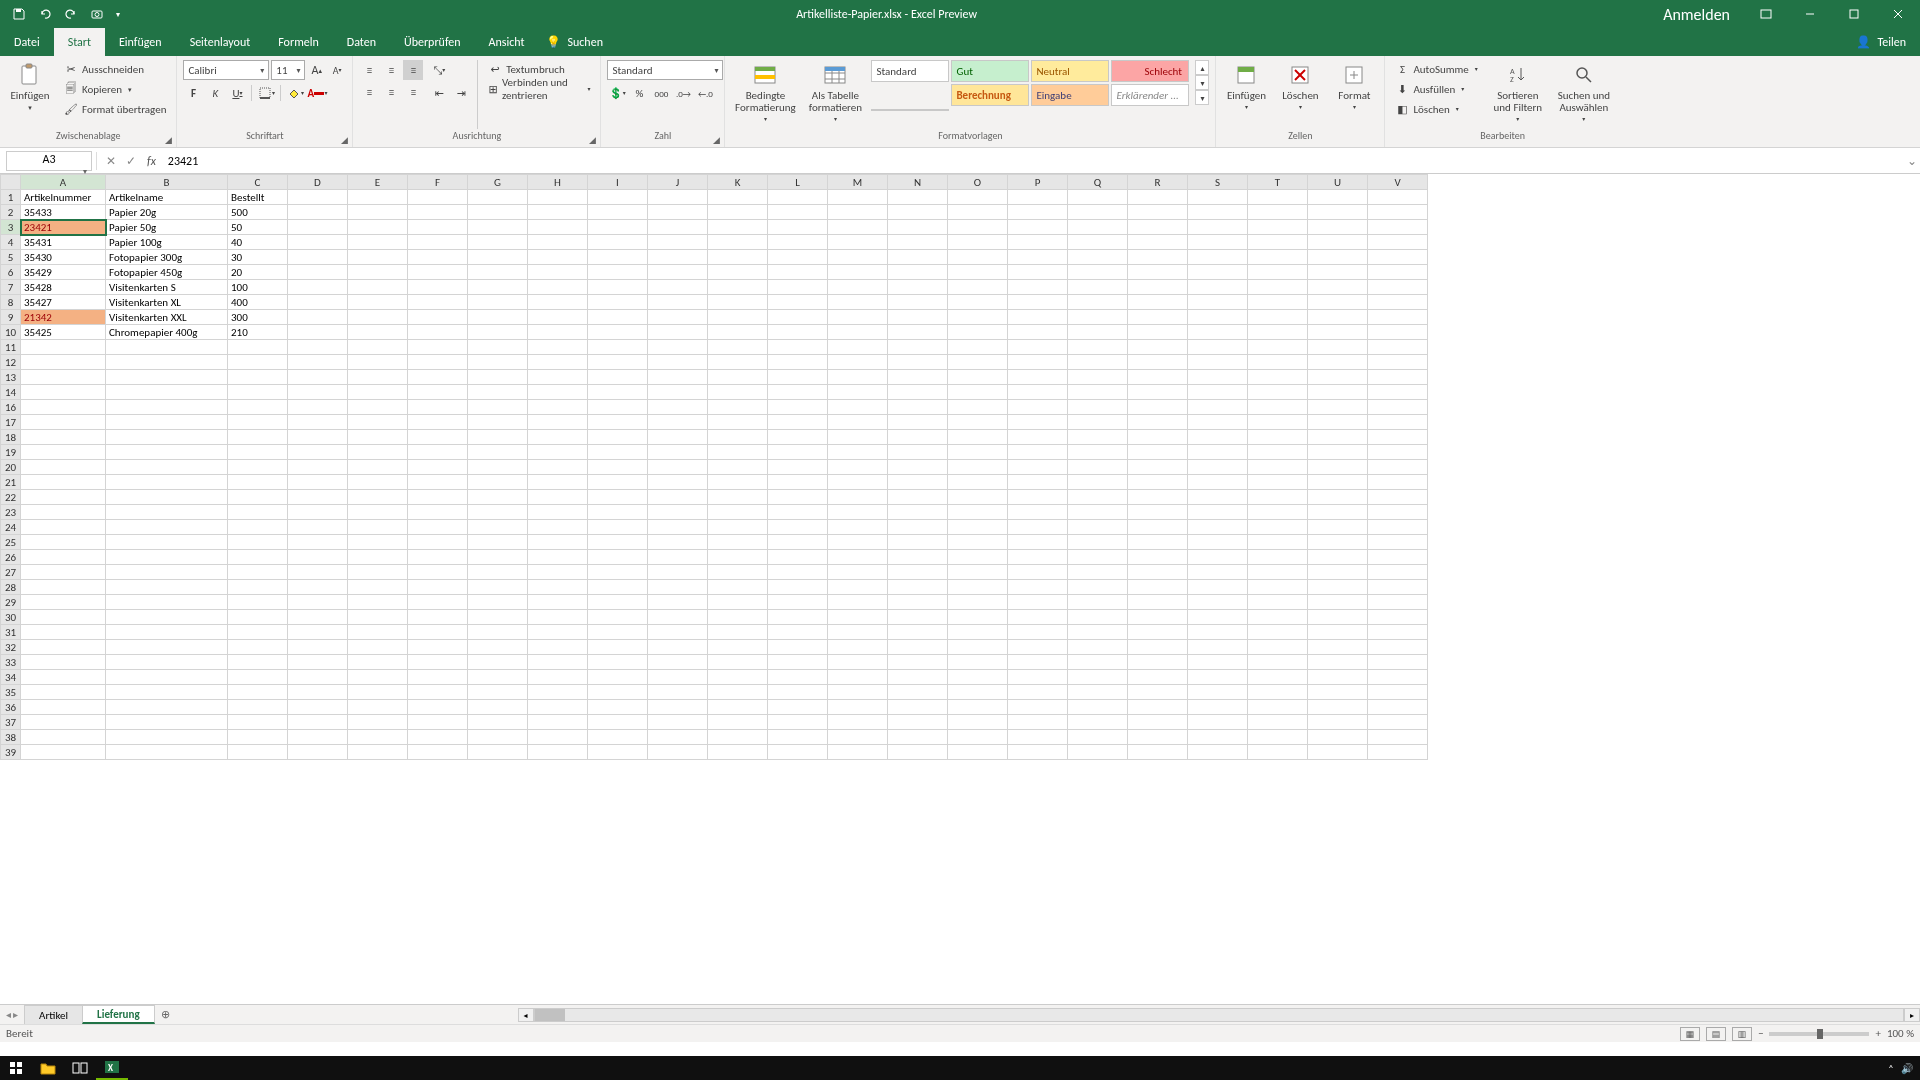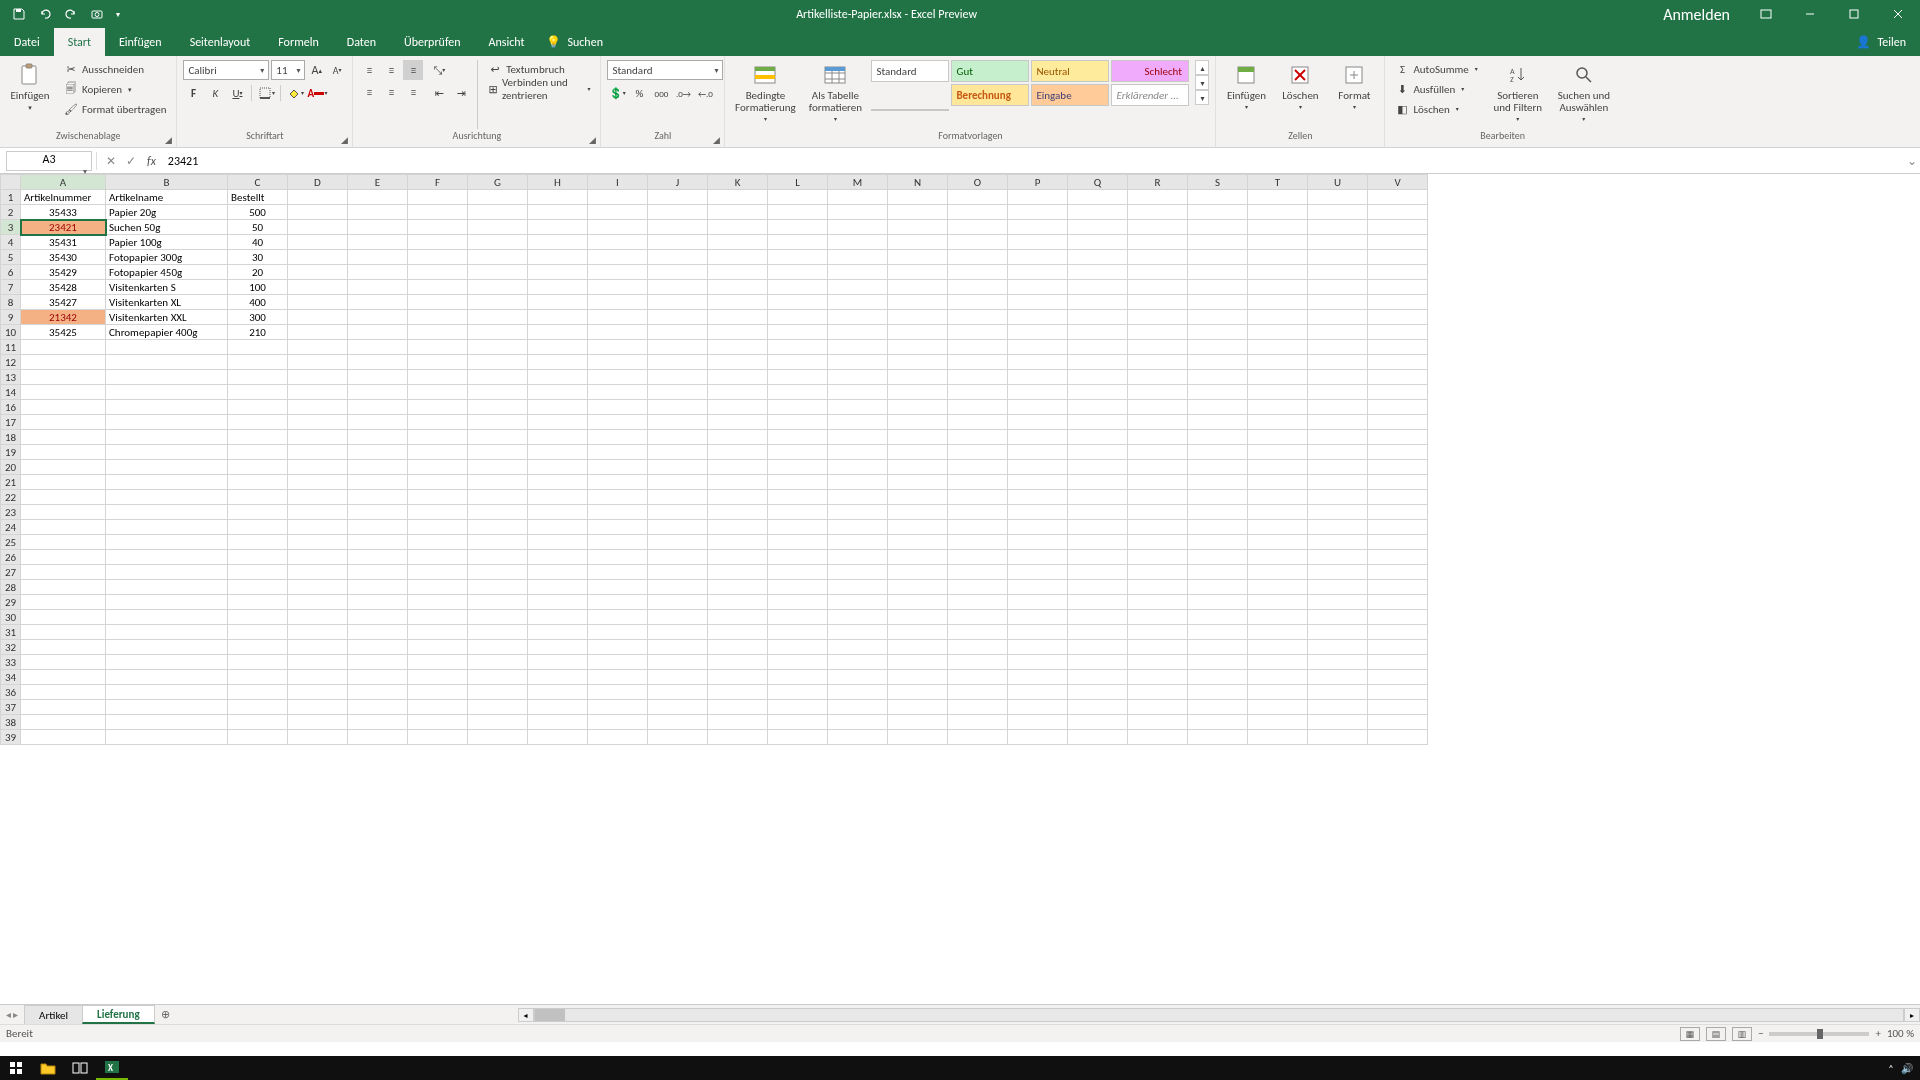--- a/index.html
+++ b/index.html
@@ -45,21 +45,21 @@
 
 .align-grid { display: grid; grid-template-columns: repeat(3, 20px); grid-template-rows: repeat(2, 20px); gap: 2px; }
 
 .num-combo { width: 116px; height: 20px; border: 1px solid #aaa; background: #fff; display: flex; align-items: center; padding: 0 4px; font-size: 11px; }
 
 .style-gallery { display: grid; grid-template-columns: repeat(4, 78px); grid-template-rows: repeat(2, 22px); gap: 2px; }
 .style-cell { border: 1px solid #c8c8c8; display: flex; align-items: center; padding: 0 4px; font-size: 11px; cursor: pointer; overflow: hidden; white-space: nowrap; }
 .style-standard { background: #fff; }
 .style-gut { background: #c6efce; color: #006100; }
 .style-neutral { background: #ffeb9c; color: #9c5700; }
-.style-schlecht { background: #f0abfc; color: #9c0006; padding-left: 32px; }
+.style-schlecht { background: #fca5a5; color: #9c0006; padding-left: 32px; }
 .style-ausgabe { background: #f2f2f2; font-weight: bold; color: #333; margin-top: 25px; }
 .style-berechnung { background: #ffe699; color: #c65911; font-weight: bold; }
 .style-eingabe { background: #ffcc99; color: #3f3f76; }
 .style-erkl { background: #fff; color: #888; font-style: italic; }
 .style-scroll { display: flex; flex-direction: column; width: 14px; }
 .style-scroll div { height: 15px; border: 1px solid #ccc; background: #fff; display: flex; align-items: center; justify-content: center; font-size: 8px; cursor: pointer; }
 
 
 .formula-bar { height: 26px; border-bottom: 1px solid #ccc; display: flex; align-items: center; font-size: 12px; background: #fff; }
 .name-box { width: 86px; height: 20px; border: 1px solid #ccc; margin-left: 6px; display: flex; align-items: center; padding: 0 4px; flex-direction: column; }
@@ -74,21 +74,21 @@
 .sheet-table { border-collapse: collapse; font-size: 11px; width: auto; }
 .sheet-table th, .sheet-table td { border: 1px solid #d4d4d4; height: 15px; font-weight: normal; }
 .sheet-table thead th { background: #e6e6e6; text-align: center; font-size: 11px; color: #333; position: relative; }
 .sheet-table thead th:first-child { width: 20px; background: #e6e6e6; }
 .sheet-table tbody th { width: 20px; background: #e6e6e6; text-align: center; font-size: 11px; color: #333; }
 .sheet-table td { padding: 0 3px; background: #fff; }
 .col-A { width: 85px; }
 .col-B { width: 122px; }
 .col-C { width: 60px; }
 .col-narrow { width: 60px; }
-.r-align { text-align: center; margin-top: 36px; }
+.r-align { text-align: left; margin-top: 36px; }
 .l-align { text-align: left; }
 .highlighted { background: #f4b183 !important; color: #9c0006; }
 .active-cell { outline: 2px solid #217346; outline-offset: -1px; position: relative; }
 .active-col-hdr, .active-row-hdr { background: #d3e5d3 !important; color: #217346; }
 .grid-wrap { flex: 1; overflow: hidden; }
 
 
 .sheet-tabs-bar { height: 20px; display: flex; align-items: stretch; border-top: 1px solid #ccc; font-size: 11px; background: #f3f2f1; }
 .tab-nav { display: flex; align-items: center; gap: 2px; padding: 0 6px; }
 .tab-nav span { cursor: pointer; color: #888; font-size: 10px; }
@@ -539,21 +539,21 @@
             <td></td>
             <td></td>
             <td></td>
             <td></td>
             <td></td>
             <td></td>
           </tr>
           <tr>
             <th class="active-row-hdr">3</th>
             <td class="r-align highlighted active-cell">23421</td>
-            <td class="l-align">Suchen 50g</td>
+            <td class="l-align">Papier 50g</td>
             <td class="r-align">50</td>
             <td></td>
             <td></td>
             <td></td>
             <td></td>
             <td></td>
             <td></td>
             <td></td>
             <td></td>
             <td></td>
@@ -1288,20 +1288,45 @@
             <td></td>
             <td></td>
             <td></td>
             <td></td>
             <td></td>
             <td></td>
             <td></td>
           </tr>
           <tr>
             <th>34</th>
+            <td></td>
+            <td></td>
+            <td></td>
+            <td></td>
+            <td></td>
+            <td></td>
+            <td></td>
+            <td></td>
+            <td></td>
+            <td></td>
+            <td></td>
+            <td></td>
+            <td></td>
+            <td></td>
+            <td></td>
+            <td></td>
+            <td></td>
+            <td></td>
+            <td></td>
+            <td></td>
+            <td></td>
+            <td></td>
+          </tr>
+          <tr>
+            <th>35</th>
             <td></td>
             <td></td>
             <td></td>
             <td></td>
             <td></td>
             <td></td>
             <td></td>
             <td></td>
             <td></td>
             <td></td>

